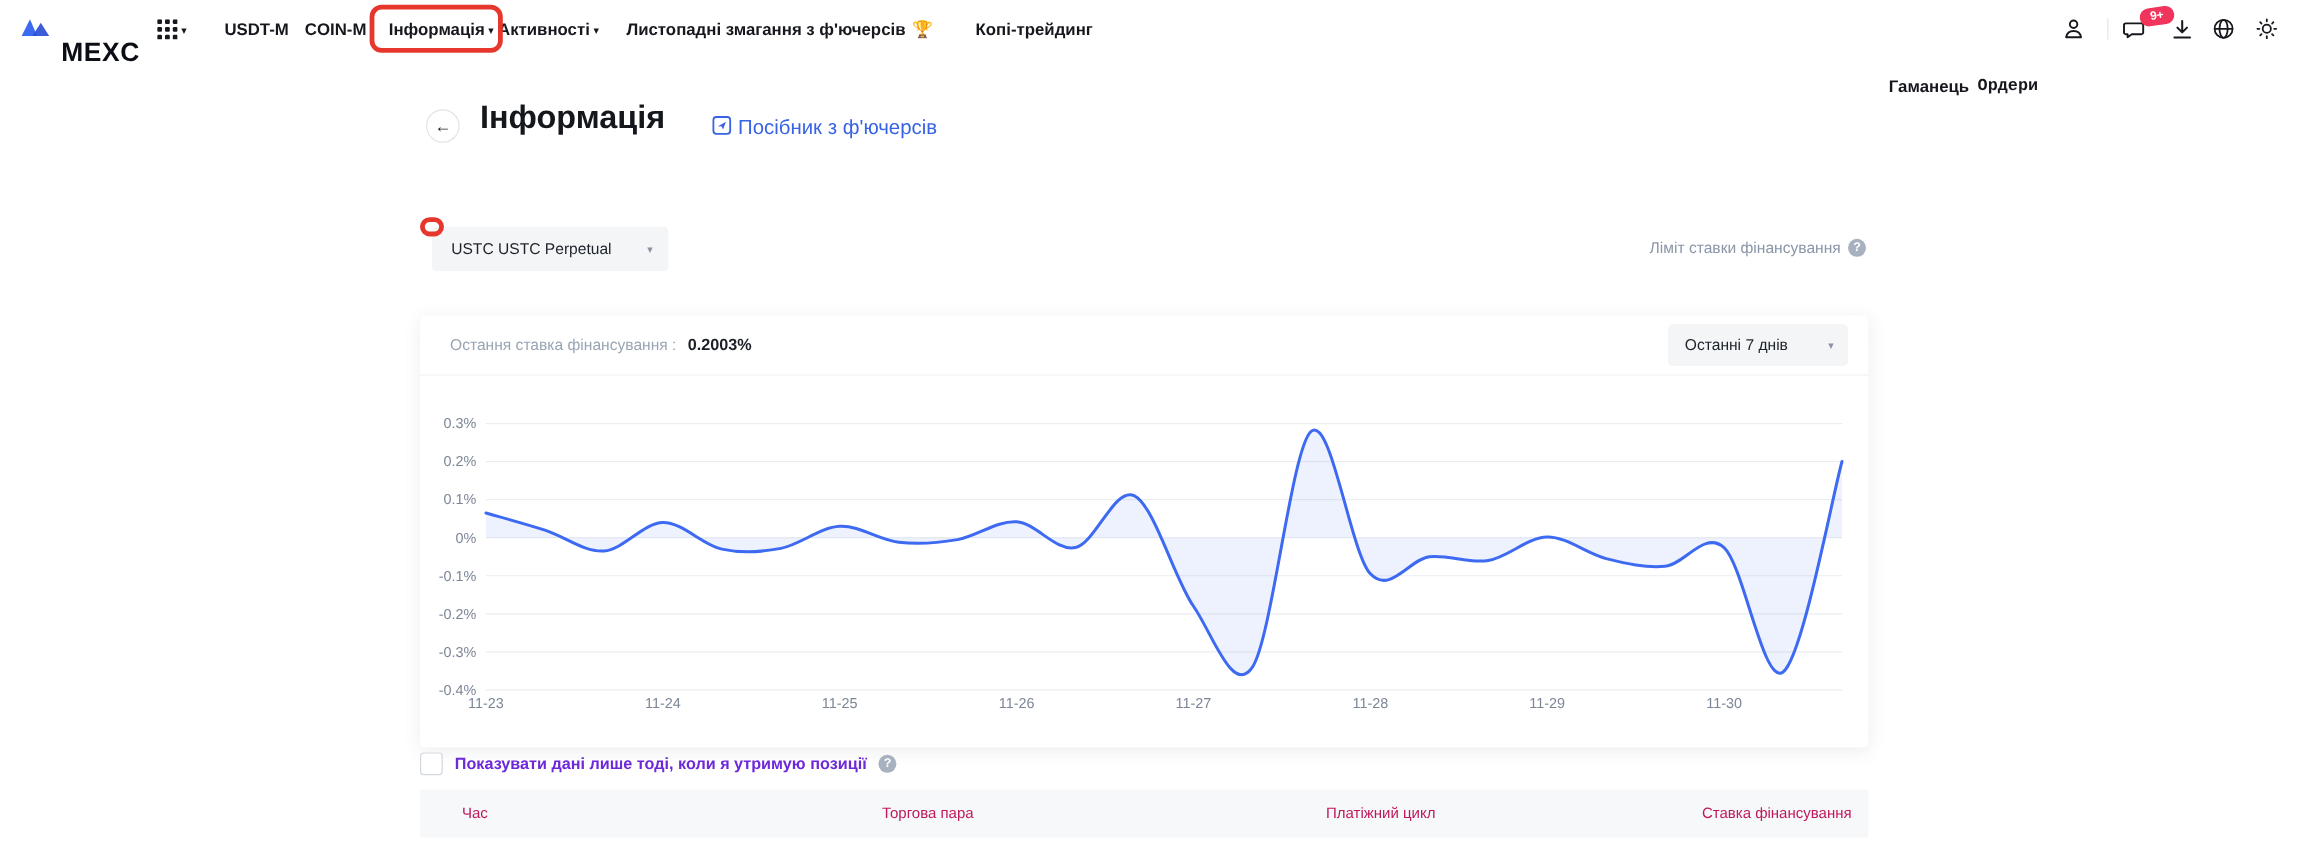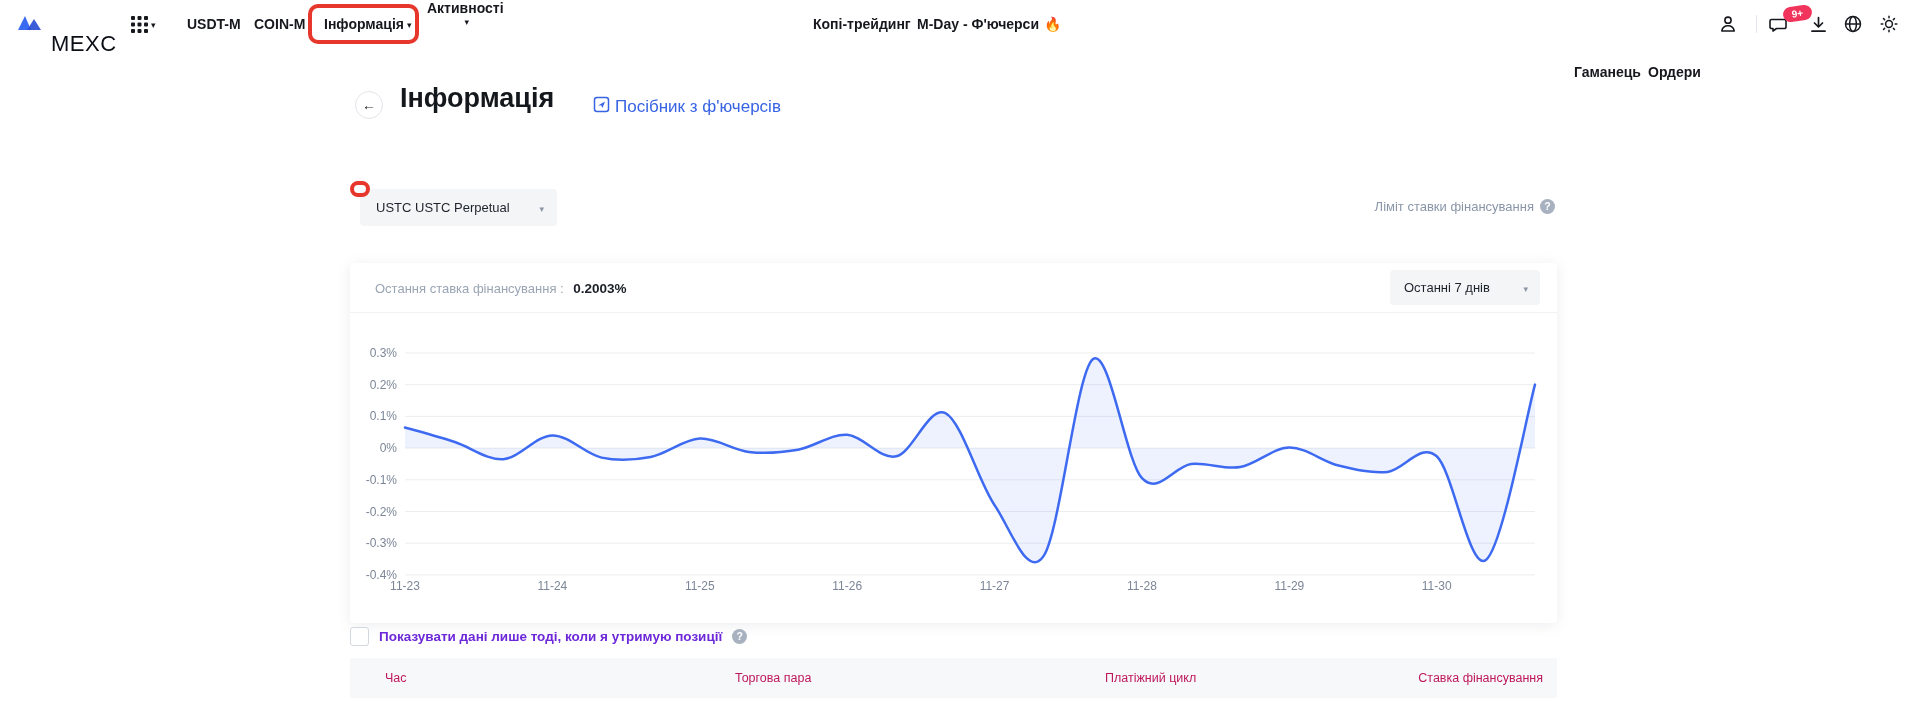--- a/index.html
+++ b/index.html
@@ -6,21 +6,21 @@
   .page{position:relative;width:1915px;height:701px;background:#fff;overflow:hidden;
         font-family:"Liberation Sans","DejaVu Sans",sans-serif;color:#1b1f27;}
 
   
   .navbar{position:absolute;left:0;top:0;width:1915px;height:48px;background:#fff;}
   .nav-item{position:absolute;top:0;height:48px;display:flex;align-items:center;
             font-size:14px;font-weight:600;color:#16181d;white-space:nowrap;cursor:pointer;}
   .caret{font-size:9px;color:#16181d;margin-left:3px;transform:translateY(1px);}
   .caret.gray{color:#8a94a3;}
   .logo-wrap{position:absolute;left:14px;top:0;height:48px;display:flex;align-items:center;gap:7px;cursor:pointer;}
-  .logo-text{font-size:22px;font-weight:400;letter-spacing:.5px;color:#0b0e15;margin-top:40px;}
+  .logo-text{font-size:22px;font-weight:700;letter-spacing:.5px;color:#0b0e15;margin-top:40px;}
   .nav-right-item{position:absolute;top:0;height:48px;display:flex;align-items:center;
                   font-size:14px;font-weight:600;color:#16181d;cursor:pointer;margin-top:48px;}
   .nav-divider{position:absolute;left:1756px;top:15px;width:1px;height:18px;background:#e4e7eb;}
   .icon-btn{position:absolute;top:0;height:48px;display:flex;align-items:center;cursor:pointer;}
   .badge{position:absolute;left:1783px;top:6px;min-width:21px;height:15px;border-radius:8px;
          background:#f0345c;color:#fff;font-size:10px;font-weight:700;display:flex;
          align-items:center;justify-content:center;padding:0 4px;transform:rotate(-8deg);}
 
   
   .rel{position:relative;display:inline-flex;align-items:center;}
@@ -112,39 +112,39 @@
     </div>
 
     <div class="nav-item" style="left:324px;">
       <span class="rel">
         <span>Інформація</span>
         <span class="caret">▾</span>
         <span class="ann" style="left:-16px;right:-8px;top:-12px;bottom:-12px;"></span>
       </span>
     </div>
 
-    <div class="nav-item" style="left:427px;flex-direction:column;">
+    <div class="nav-item" style="left:415px;">
       <span>Активності</span>
       <span class="caret">▾</span>
     </div>
 
+    <div class="nav-item" style="left:522px;">
+      <span>Листопадні змагання з ф'ючерсів</span>
+      <span style="margin-left:6px;">🏆</span>
+    </div>
 
     <div class="nav-item" style="left:813px;">
       <span>Копі-трейдинг</span>
     </div>
 
-    <div class="nav-item" style="left:917px;">
-      <span>M-Day - Ф'ючерси</span>
-      <span style="margin-left:5px;">🔥</span>
-    </div>
 
     <div class="nav-right-item" style="left:1574px;">
       <span>Гаманець</span>
     </div>
-    <div class="nav-right-item" style="left:1648px;">
+    <div class="nav-right-item" style="left:1648px;font-family:Liberation Mono, monospace;">
       <span>Ордери</span>
     </div>
     <div class="icon-btn" style="left:1718px;">
       <svg width="20" height="20" viewBox="0 0 20 20" fill="none" stroke="#16181d" stroke-width="1.6">
         <circle cx="10" cy="6.2" r="3.1"></circle>
         <path d="M3.8 17 C4.4 13.6 7 11.8 10 11.8 C13 11.8 15.6 13.6 16.2 17 Z" stroke-linejoin="round"></path>
       </svg>
     </div>
     <div class="nav-divider"></div>
     <div class="icon-btn" style="left:1768px;">

